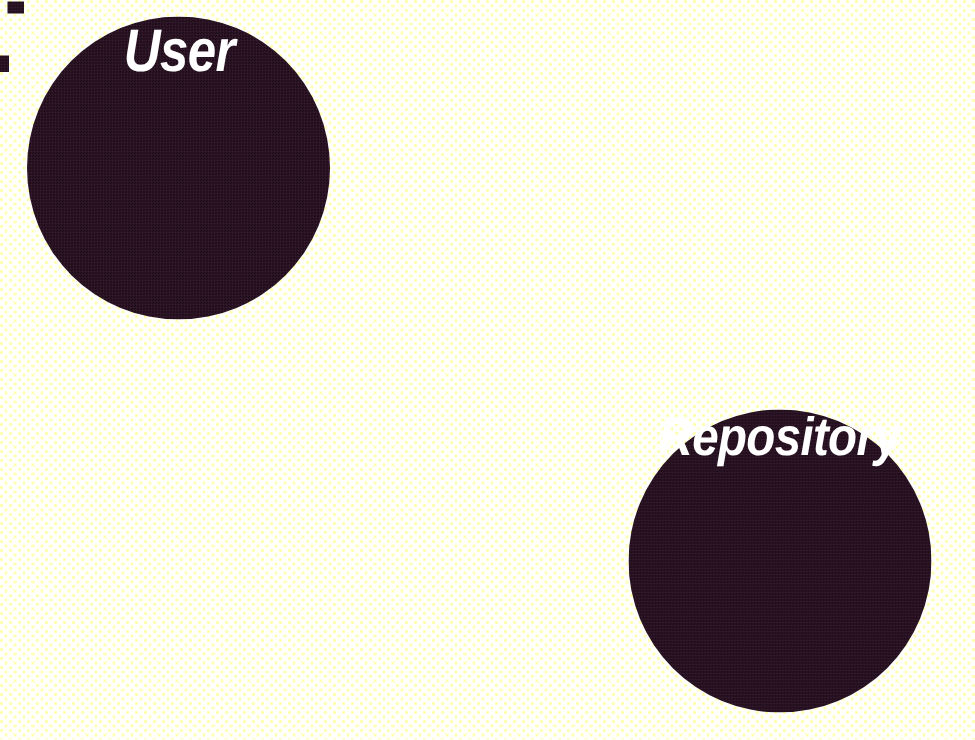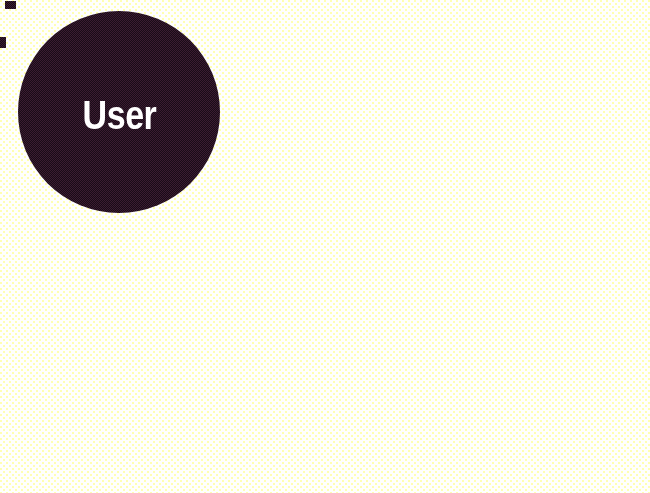--- a/index.html
+++ b/index.html
@@ -9,22 +9,22 @@
     font-family: "Liberation Sans", sans-serif;
   }
   .canvas {
     position: relative;
     overflow: hidden;
   }
   .node {
     position: absolute;
     border-radius: 50%;
     display: flex;
-    align-items: center;
     justify-content: center;
+    font-style: italic;
   }
   .node-label {
     font-weight: bold;
     white-space: nowrap;
     line-height: 1;
     letter-spacing: -0.5px;
   }
   [data-name="node-user"] .node-label {
     font-size: 40px;
     transform: scaleX(0.85) translateY(3px);
@@ -39,17 +39,20 @@
 </style>
 </head>
 <body>
 
 <div class="canvas" data-name="diagram-canvas" style="width: 650px; height: 493px; background-color: rgb(255, 255, 254); background-image: radial-gradient(rgb(255, 255, 179) 0.9px, transparent 1.3px), radial-gradient(rgb(255, 255, 179) 0.9px, transparent 1.3px); background-size: 6px 6px; background-position: 1px 1px, 4px 4px;">
 
   <div class="node" data-name="node-user" style="left: 18px; top: 11px; width: 202px; height: 202px; background: repeating-conic-gradient(rgb(59, 28, 49) 0%, rgb(59, 28, 49) 25%, rgb(25, 11, 23) 0%, rgb(25, 11, 23) 50%) 0px 0px / 2px 2px;">
     <span class="node-label" data-name="node-user-label" style="color: rgb(255, 255, 255);">User</span>
   </div>
 
+  <div class="node" data-name="node-repository" style="left: 419px; top: 273px; width: 202px; height: 202px; background: repeating-conic-gradient(rgb(59, 28, 49) 0%, rgb(59, 28, 49) 25%, rgb(25, 11, 23) 0%, rgb(25, 11, 23) 50%) 0px 0px / 2px 2px;">
+    <span class="node-label" data-name="node-repository-label" style="color: rgb(255, 255, 255);">Repository</span>
+  </div>
 
   <div class="artifact" data-name="gif-artifact-mark" style="left: 5px; top: 1px; width: 11px; height: 8px; background: repeating-conic-gradient(rgb(59, 28, 49) 0%, rgb(59, 28, 49) 25%, rgb(25, 11, 23) 0%, rgb(25, 11, 23) 50%) 0px 0px / 2px 2px;"></div>
   <div class="artifact" data-name="gif-artifact-mark" style="left: 0px; top: 37px; width: 6px; height: 11px; background: repeating-conic-gradient(rgb(59, 28, 49) 0%, rgb(59, 28, 49) 25%, rgb(25, 11, 23) 0%, rgb(25, 11, 23) 50%) 0px 0px / 2px 2px;"></div>
 
 </div>
 
 </body></html>

